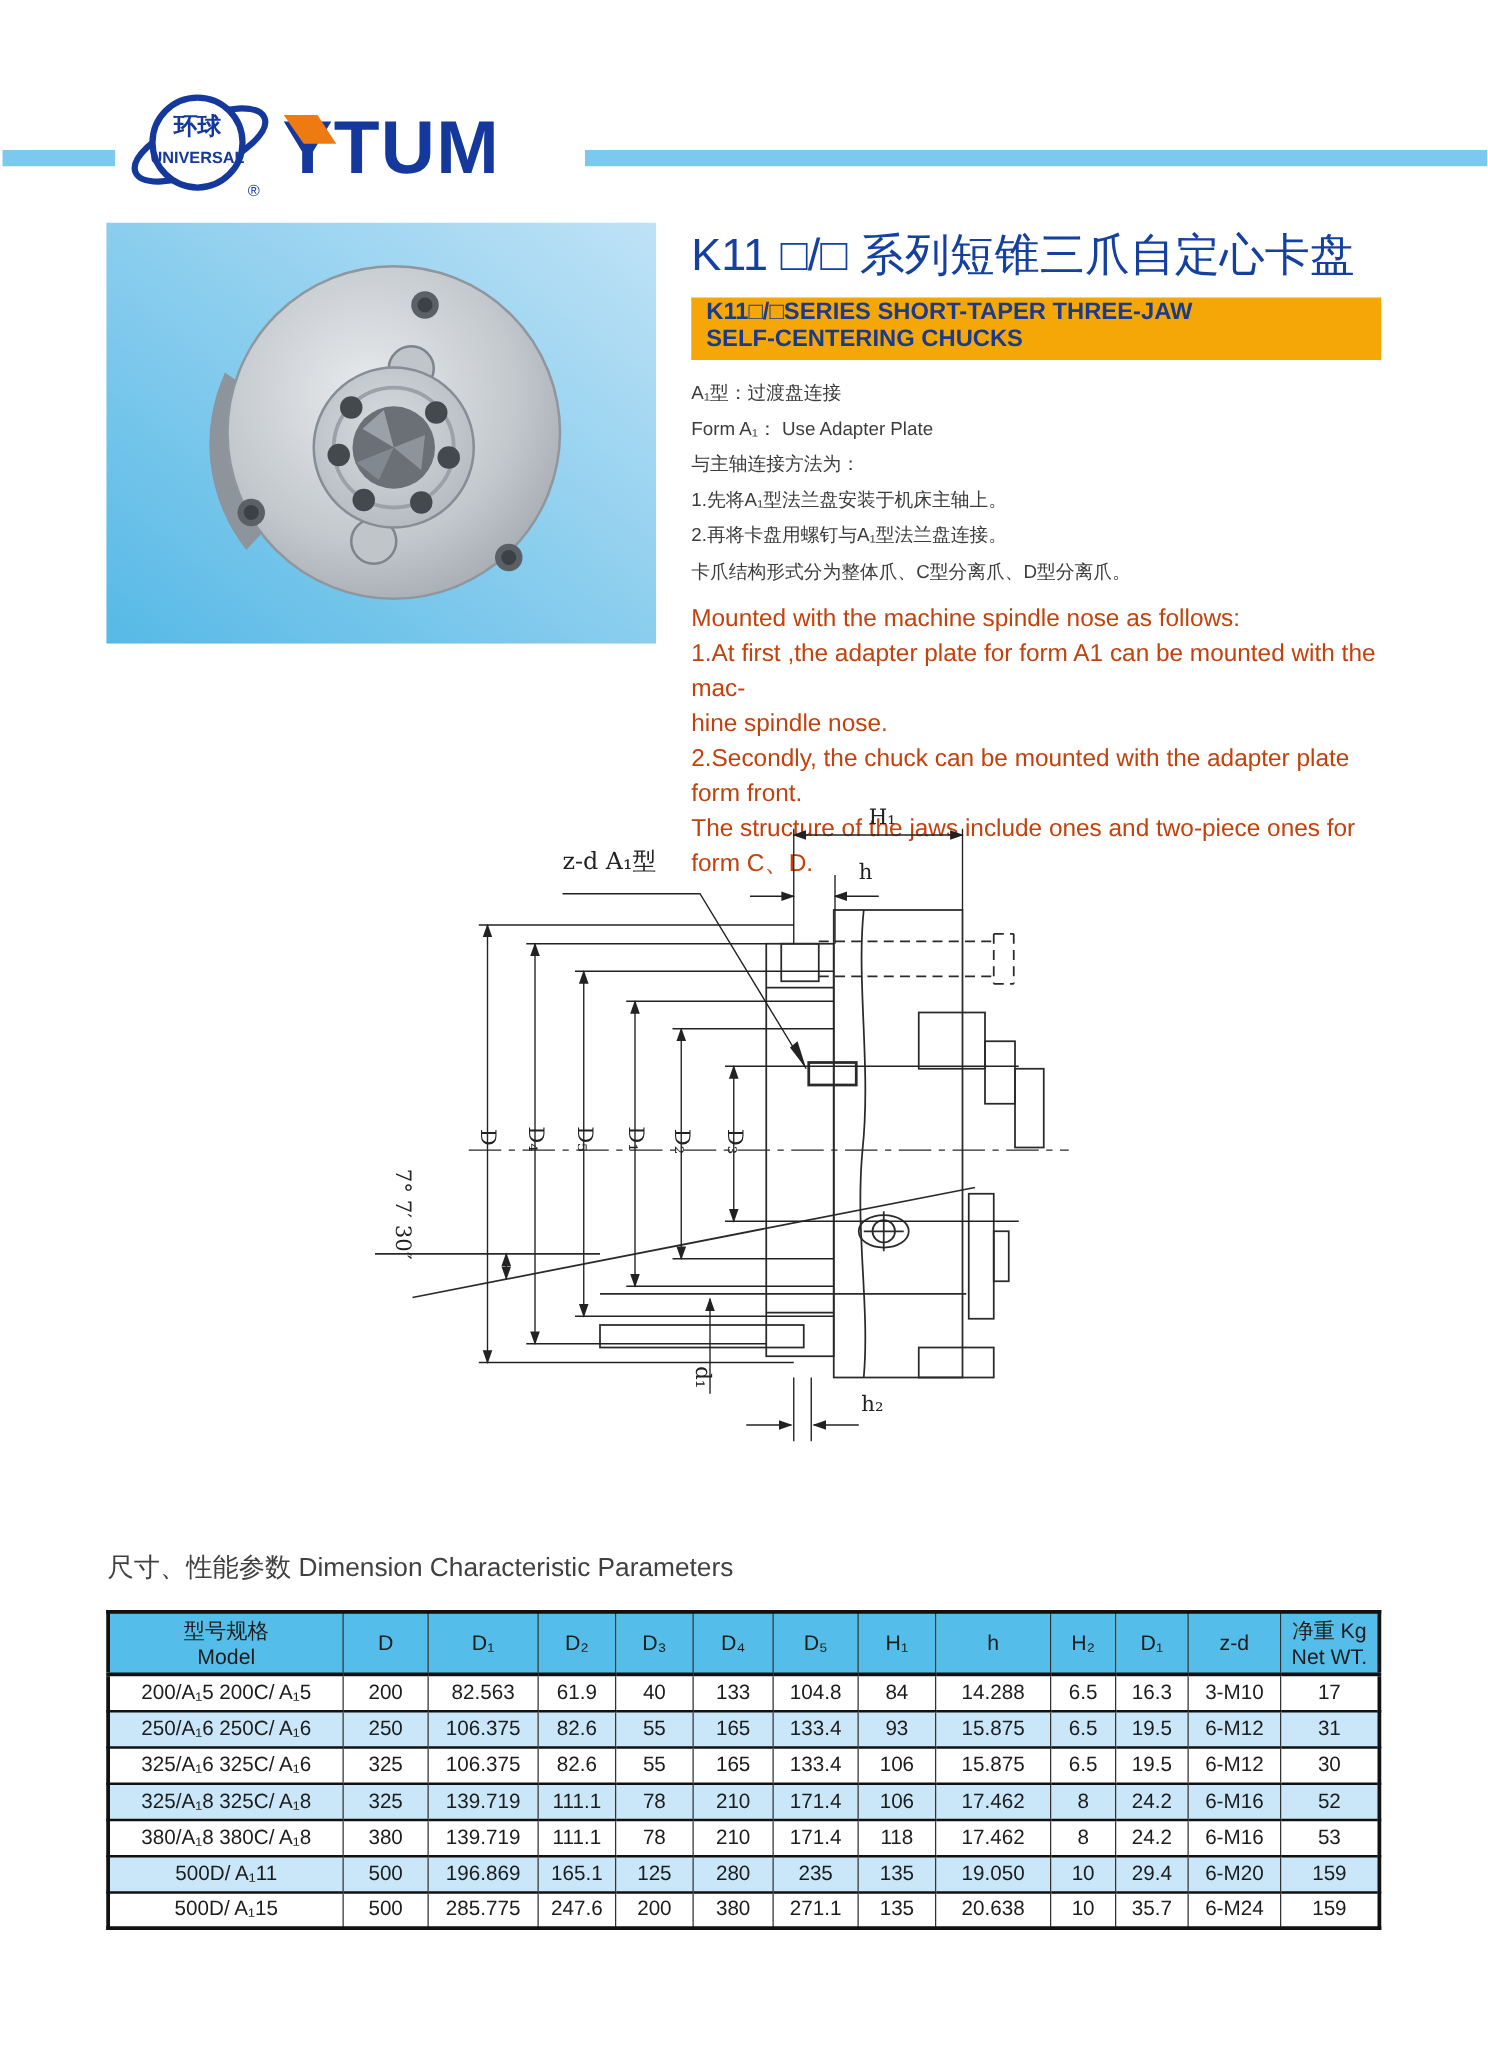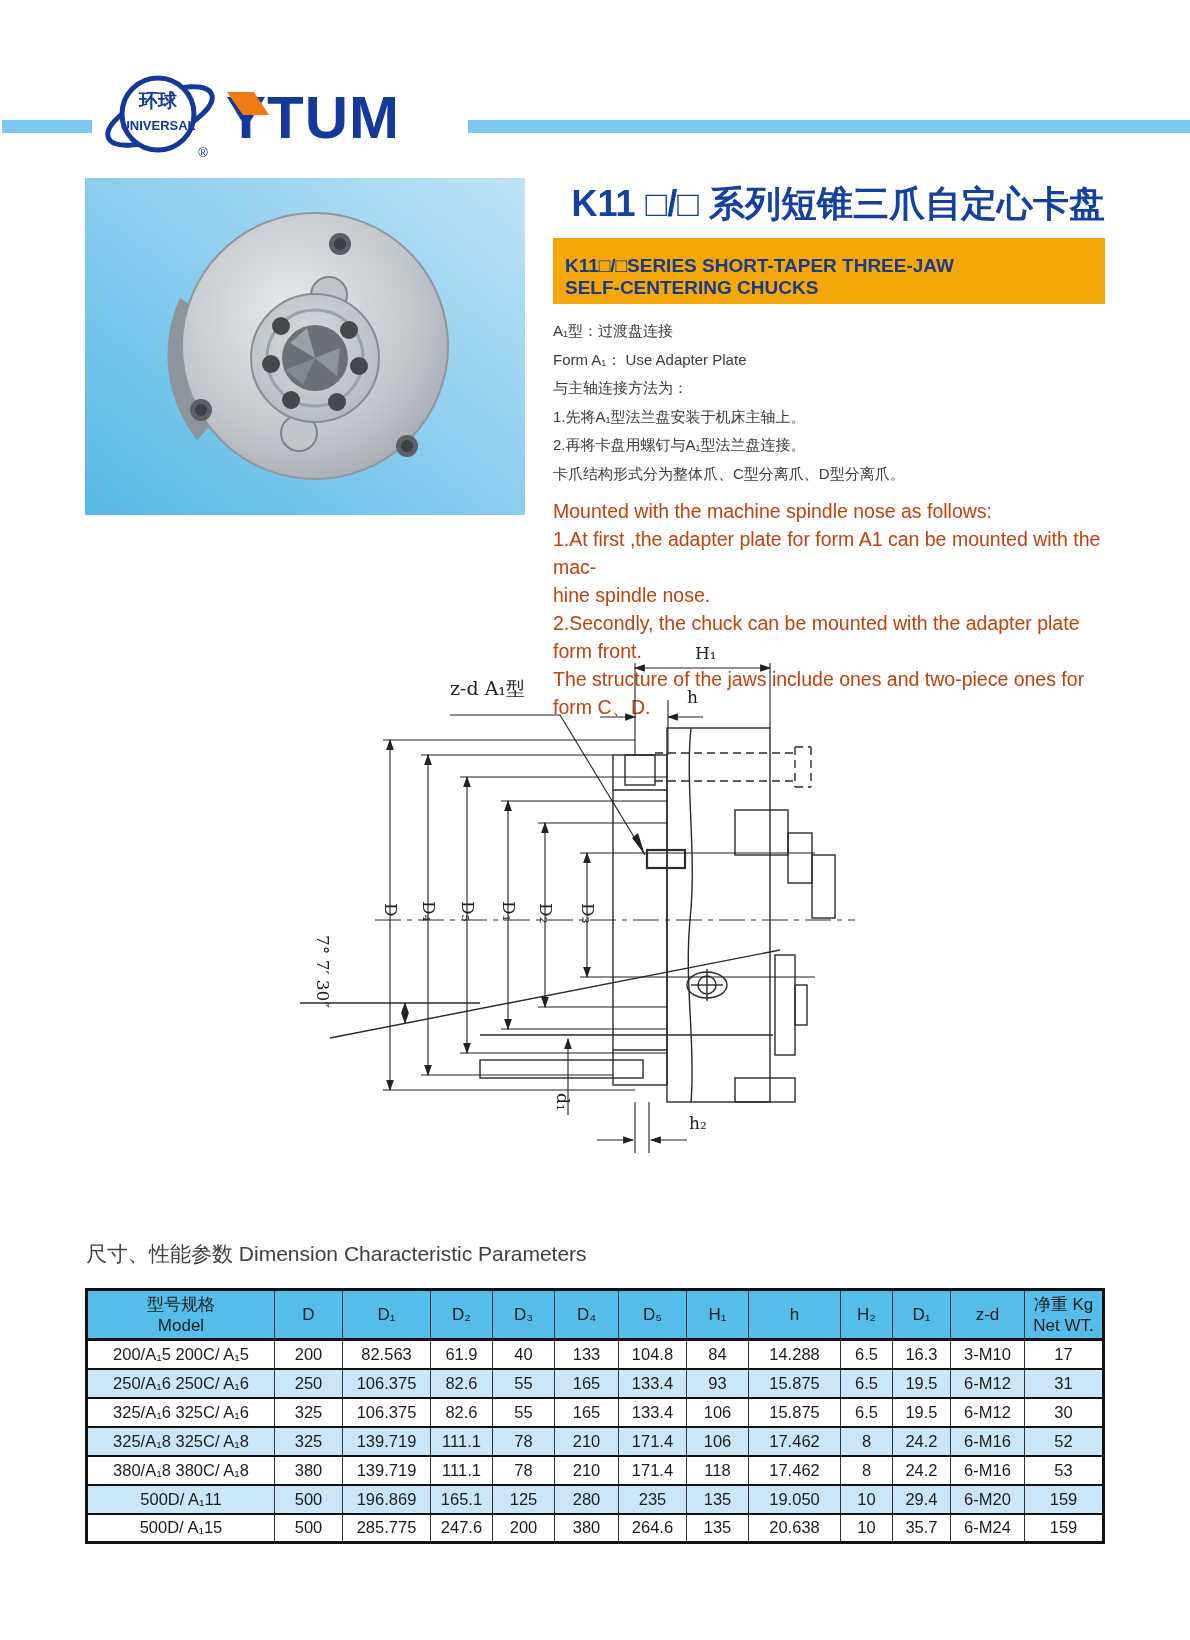--- a/index.html
+++ b/index.html
@@ -12,22 +12,22 @@
   .bar-left  { left:2px;   top:120px; width:90px; }
   .bar-right { left:468px; top:120px; width:722px; }
   .logo-svg { position:absolute; left:100px; top:62px; width:125px; height:112px; }
   .ytum-svg { position:absolute; left:226px; top:84px; width:235px; height:66px; }
 
   
   .photo-svg { position:absolute; left:85px; top:178px; width:440px; height:337px; }
 
   
   .intro { position:absolute; left:553px; top:180px; width:552px; }
-  .page-title { font-size:36px; font-weight:bold; color:#1440a0; letter-spacing:0px; white-space:nowrap;text-align:right; }
-  .orange-banner { margin-top:9px; background:#f4a706; padding:17px 12px 5px 12px; }
+  .page-title { font-size:36px; font-weight:normal; color:#1440a0; letter-spacing:0px; white-space:nowrap; }
+  .orange-banner { margin-top:9px; background:#f4a706; padding:1px 12px 5px 12px; }
   .orange-banner div { color:#1a3a8c; font-weight:bold; font-size:19px; line-height:22px; }
   .zh-block { margin-top:13px; font-size:15px; line-height:28.5px; color:#3c3c3c; white-space:pre-line; }
   .en-block { margin-top:9px;  font-size:19.5px; line-height:28px;  color:#c2410c; white-space:pre-line; }
 
   
   .drawing-svg { position:absolute; left:295px; top:605px; width:640px; height:580px; }
   .drawing-svg text { font-family:"DejaVu Serif", serif; fill:#222; }
 
   
   .table-caption { position:absolute; left:86px; top:1240px; font-size:21px; color:#404040; }
@@ -345,21 +345,21 @@
           <td>6-M20</td>
           <td>159</td>
         </tr>
         <tr>
           <td>500D/ A₁15</td>
           <td>500</td>
           <td>285.775</td>
           <td>247.6</td>
           <td>200</td>
           <td>380</td>
-          <td>264.6</td>
+          <td>271.1</td>
           <td>135</td>
           <td>20.638</td>
           <td>10</td>
           <td>35.7</td>
           <td>6-M24</td>
           <td>159</td>
         </tr>
       </tbody>
   </table>
 

